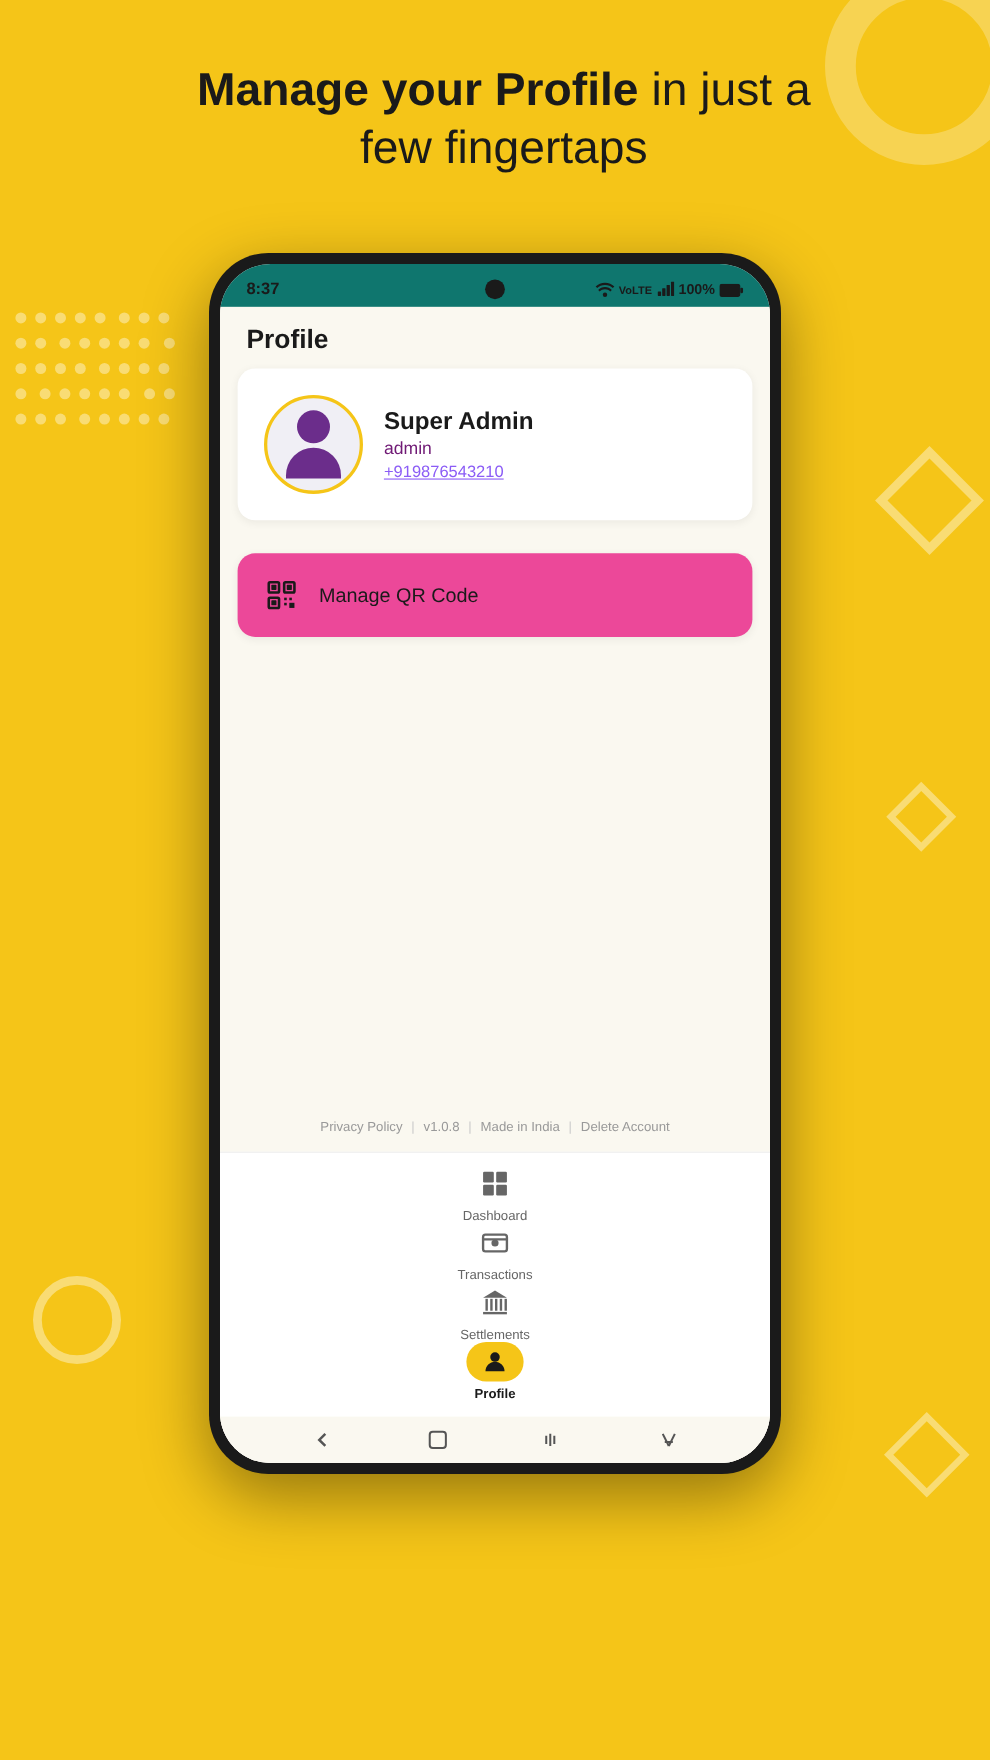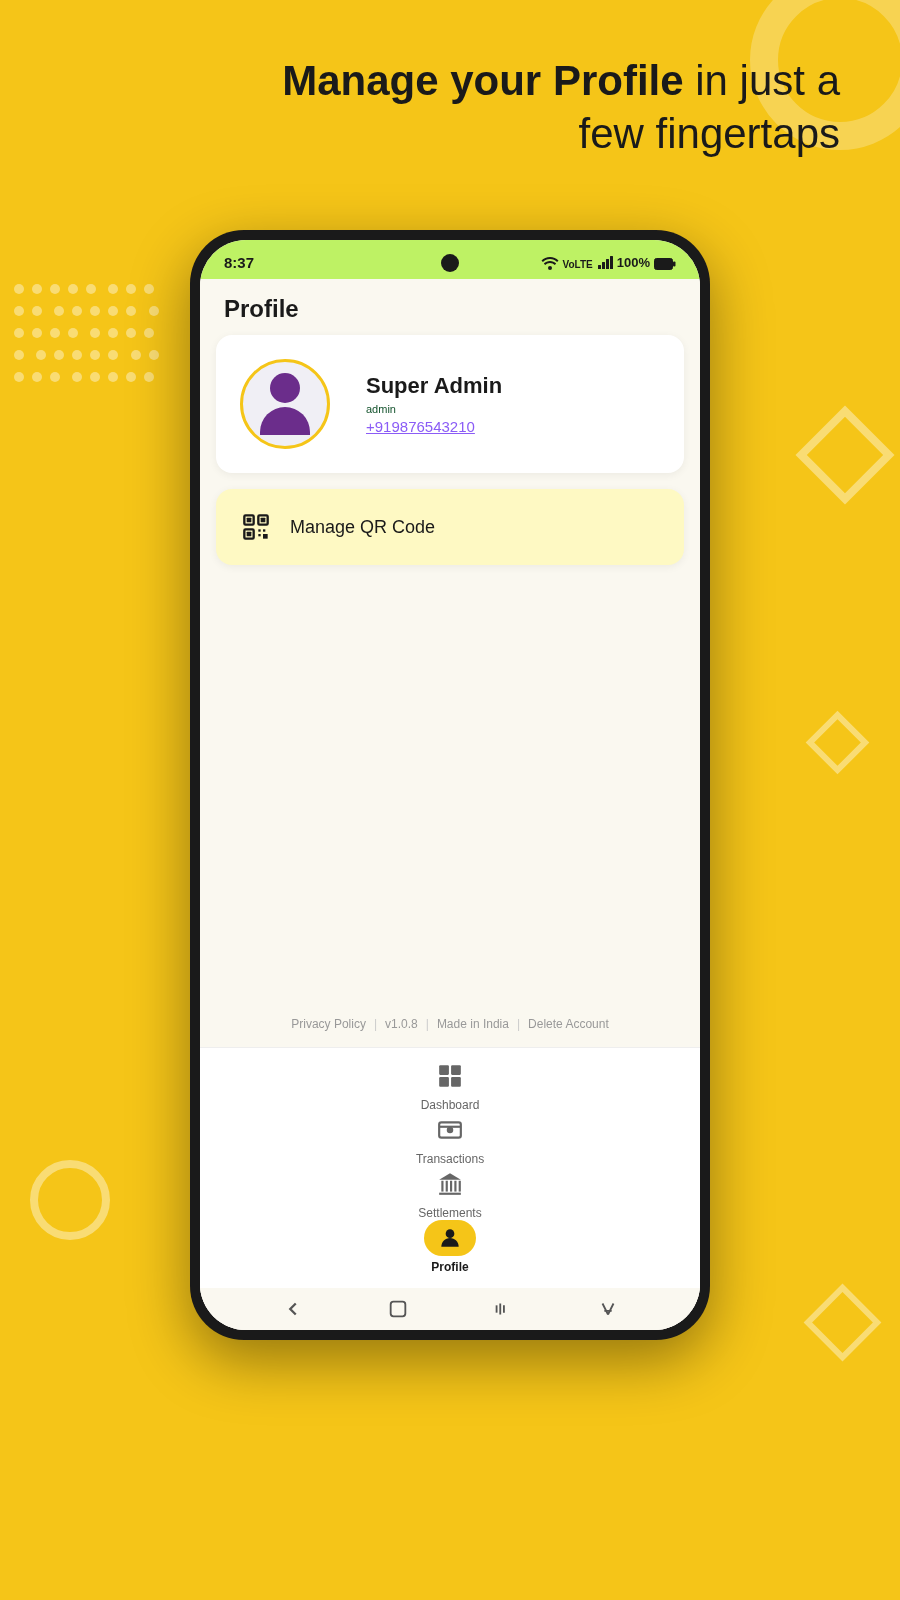--- a/index.html
+++ b/index.html
@@ -75,21 +75,21 @@
       border: 6px solid rgba(255,255,255,0.4);
       transform: rotate(45deg);
     }
 
     
     .header-text {
       position: absolute;
       top: 55px;
       left: 16px;
       right: 0;
-      text-align: right;
+      text-align: center;
       padding: 0 60px;
     }
     .header-text h1 {
       font-size: 42px;
       line-height: 1.25;
       color: #1a1a1a;
     }
     .header-text h1 .bold {
       font-weight: 900;
     }
@@ -120,21 +120,21 @@
       display: flex;
       flex-direction: column;
     }
 
     
     .status-bar {
       display: flex;
       justify-content: space-between;
       align-items: center;
       padding: 14px 24px 8px;
-      background: #bef264;
+      background: #0f766e;
       flex-shrink: 0;
     }
     .status-time {
       font-size: 15px;
       font-weight: 600;
       color: #1a1a1a;
     }
     .status-icons {
       display: flex;
       align-items: flex-end;
@@ -171,21 +171,21 @@
     }
 
     
     .user-card {
       background: #fff;
       margin: 0 16px 16px;
       border-radius: 16px;
       padding: 24px;
       display: flex;
       align-items: center;
-      gap: 36px;
+      gap: 19px;
       box-shadow: 0 2px 8px rgba(0,0,0,0.06);
     }
     .avatar-container {
       width: 90px;
       height: 90px;
       border-radius: 50%;
       border: 3px solid #F5C518;
       display: flex;
       align-items: center;
       justify-content: center;
@@ -211,34 +211,34 @@
       background: #6B2D8B;
       margin-top: 4px;
     }
     .user-info h2 {
       font-size: 22px;
       font-weight: 700;
       color: #1a1a1a;
       margin-bottom: 4px;
     }
     .user-info .role {
-      font-size: 11px;
-      color: #14532d;
+      font-size: 16px;
+      color: #701a75;
       margin-bottom: 3px;
     }
     .user-info .phone {
       font-size: 15px;
       color: #8b5cf6;
       text-decoration: underline;
     }
 
     
     .menu-list {
-      background: #fef9c3;
-      margin: 0 16px;
+      background: #ec4899;
+      margin: 14px 16px;
       border-radius: 16px;
       box-shadow: 0 2px 8px rgba(0,0,0,0.06);
       overflow: hidden;
     }
     .menu-item {
       display: flex;
       align-items: center;
       padding: 22px 24px;
       gap: 18px;
       border-bottom: 1px solid #f0f0f0;

